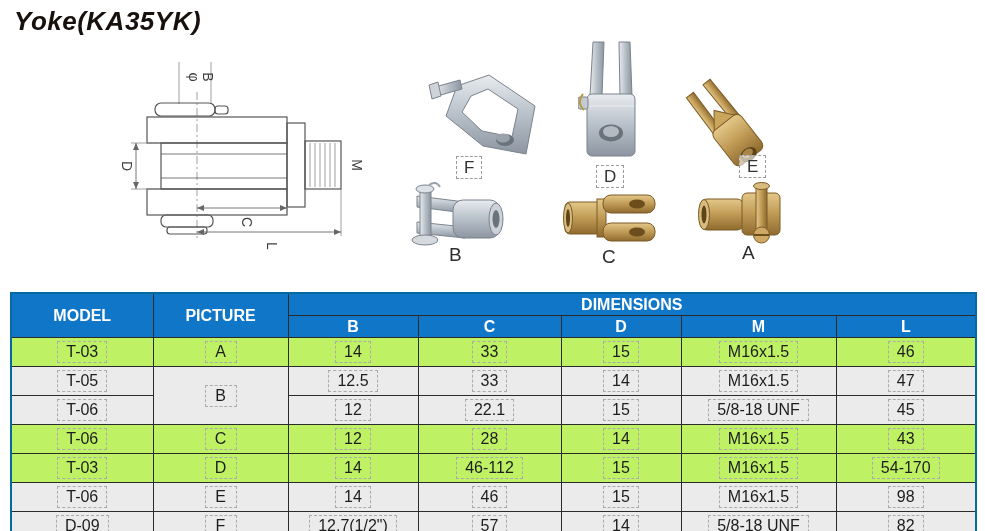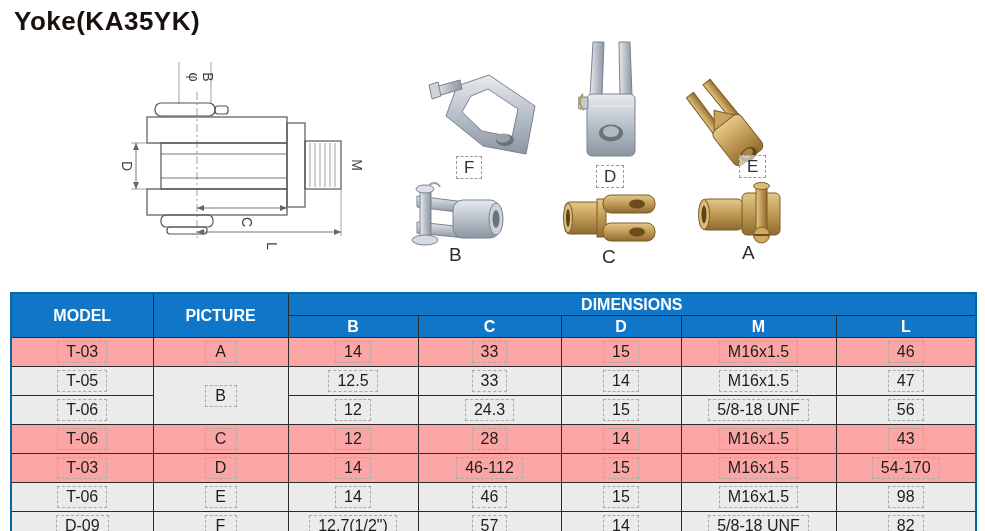--- a/index.html
+++ b/index.html
@@ -2,21 +2,21 @@
 <html><head>
 <meta charset="utf-8">
 <style>
   html,body{margin:0;padding:0;}
   body{
     width:985px;height:531px;position:relative;background:#ffffff;
     font-family:"Liberation Sans", sans-serif;color:#222;overflow:hidden;
   }
   .page-title{
     position:absolute;left:14px;top:6px;font-size:26px;font-weight:bold;
-    color:#17100c;letter-spacing:0.5px;
+    color:#17100c;letter-spacing:0.5px;font-style:italic;
   }
   
   .tech-drawing{position:absolute;left:105px;top:46px;width:265px;height:222px;}
   .tech-drawing text{font-family:"Liberation Sans",sans-serif;fill:#3c3c3c;font-size:14px;}
   
   .photo{position:absolute;}
   .photo-label-boxed{
     position:absolute;border:1px dashed #9a9a9a;background:rgba(255,255,255,.6);
     font-size:17px;color:#333;text-align:center;line-height:21px;padding:0 7px;
   }
@@ -31,21 +31,21 @@
     margin-top:20px;
   }
   table.specs th, table.specs td{
     border:1px solid #2b2b2b;text-align:center;vertical-align:middle;
     padding:0;overflow:hidden;white-space:nowrap;
   }
   table.specs th{
     background:#1076c8;color:#ffffff;font-weight:bold;font-size:16px;height:21px;
   }
   table.specs td{font-size:16px;color:#1d1d1d;height:28px;}
-  tr.r-white td{background:#fca5a5;}
+  tr.r-white td{background:#bef264;}
   tr.r-gray td{background:#ebebeb;}
   .dbox{
     display:inline-block;border:1px dashed #ababab;padding:0px 8px;
     line-height:20px;min-width:14px;
   }
 </style>
 </head>
 <body>
 
 <svg width="0" height="0" style="position:absolute" aria-hidden="true">
@@ -239,24 +239,24 @@
     <td rowspan="2"><span class="dbox">B</span></td>
     <td><span class="dbox">12.5</span></td>
     <td><span class="dbox">33</span></td>
     <td><span class="dbox">14</span></td>
     <td><span class="dbox">M16x1.5</span></td>
     <td><span class="dbox">47</span></td>
   </tr>
   <tr class="r-gray">
     <td><span class="dbox">T-06</span></td>
     <td><span class="dbox">12</span></td>
-    <td><span class="dbox">24.3</span></td>
+    <td><span class="dbox">22.1</span></td>
     <td><span class="dbox">15</span></td>
     <td><span class="dbox">5/8-18 UNF</span></td>
-    <td><span class="dbox">56</span></td>
+    <td><span class="dbox">45</span></td>
   </tr>
   <tr class="r-white">
     <td><span class="dbox">T-06</span></td>
     <td><span class="dbox">C</span></td>
     <td><span class="dbox">12</span></td>
     <td><span class="dbox">28</span></td>
     <td><span class="dbox">14</span></td>
     <td><span class="dbox">M16x1.5</span></td>
     <td><span class="dbox">43</span></td>
   </tr>

